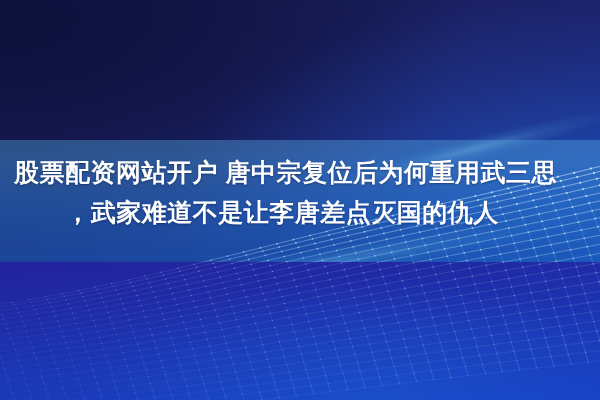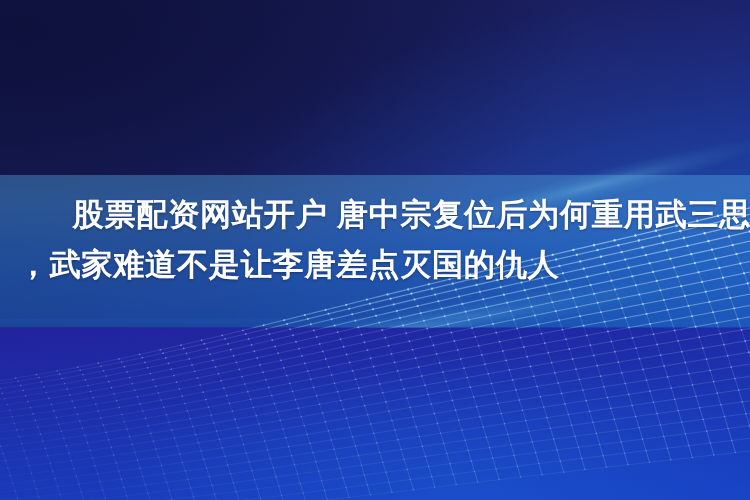--- a/index.html
+++ b/index.html
@@ -93,22 +93,22 @@
     top: 152px;
     padding: 0 14px;
     z-index: 6;
     color: #ffffff;
     font-weight: 700;
     font-size: 25px;
     line-height: 40px;
     letter-spacing: 0.5px;
     text-shadow: 0 1px 2px rgba(8,20,60,0.45);
   }
-  .line1 { display: block; text-align: left;  white-space: nowrap; margin-left: 44px; }
-  .line2 { display: block; text-align: left; white-space: nowrap; padding-right: 36px; }
+  .line1 { display: block; text-align: left;  white-space: nowrap; }
+  .line2 { display: block; text-align: center; white-space: nowrap; padding-right: 36px; }
 </style>
 </head>
 <body>
 
 <div id="banner">
 
   <div class="bg-base"></div>
   <div class="bg-glow-left"></div>
   <div class="bg-glow-right"></div>
 

